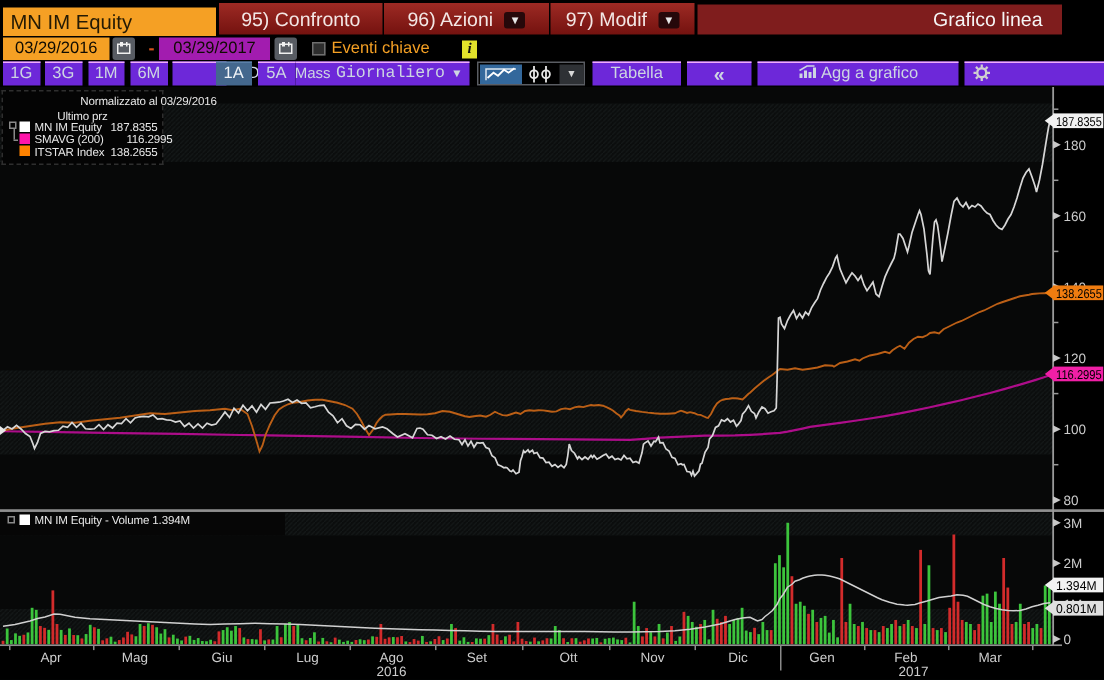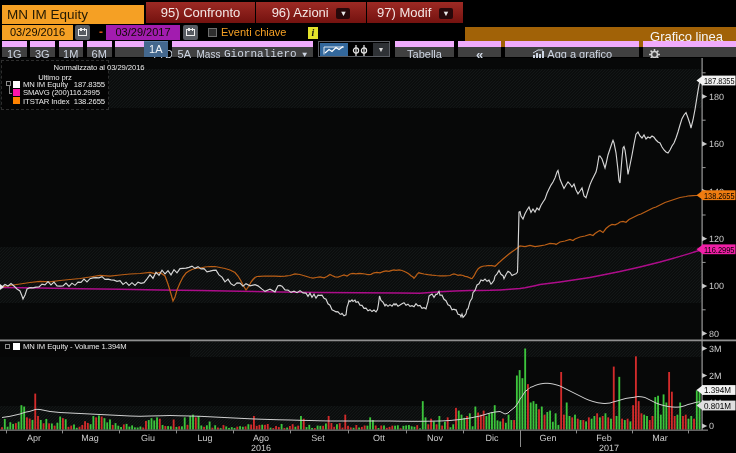--- a/index.html
+++ b/index.html
@@ -1,32 +1,32 @@
 <!DOCTYPE html>
 <html><head><meta charset="utf-8">
 <style>
 * { margin:0; padding:0; box-sizing:border-box; -webkit-font-smoothing:antialiased; }
 html,body { width:736px; height:453px; background:#000; overflow:hidden;
   font-family:"Liberation Sans",sans-serif; position:relative; }
 .abs { position:absolute; }
 .btnred { position:absolute; top:2px; height:21px; background:linear-gradient(#9d2a24,#74120f);
   color:#f3e7e5; font-size:13px; line-height:21px; text-align:center; }
-.gbtn { position:absolute; top:41px; height:16px; background:#404040; border-top:6px solid #f0abfc;
+.gbtn { position:absolute; top:41px; height:16px; background:#6d28d9; border-top:1px solid #f0abfc;
   color:#cdd5e2; font-size:11px; line-height:15px; text-align:center; }
 .ax { font-size:9px; fill:#cccccc; font-family:"Liberation Sans",sans-serif; text-rendering:geometricPrecision; }
 .tag { font-size:8.6px; font-family:"Liberation Sans",sans-serif; text-rendering:geometricPrecision; }
 .leg { font-size:7.7px; color:#e8e8e8; line-height:9.4px; white-space:nowrap; letter-spacing:-0.1px; }
 </style></head>
 <body>
 
 <div class="abs" style="left:2px;top:5px;width:142px;height:18.5px;background:#f5a024;color:#241a04;font-size:13.5px;line-height:19px;padding-left:5px;">MN IM Equity</div>
 <div class="btnred" style="left:146px;width:109px;">95) Confronto</div>
 <div class="btnred" style="left:256px;width:110px;">96) Azioni <span style="display:inline-block;background:#26080a;color:#e8e8e8;width:14px;height:11px;border-radius:2px;font-size:7.5px;line-height:11px;margin-left:4px;vertical-align:1px;">▼</span></div>
 <div class="btnred" style="left:367px;width:96px;">97) Modif <span style="display:inline-block;background:#26080a;color:#e8e8e8;width:14px;height:11px;border-radius:2px;font-size:7.5px;line-height:11px;margin-left:4px;vertical-align:1px;">▼</span></div>
-<div class="abs" style="left:465px;top:3px;width:271px;height:20px;background:#a16207;color:#f5f5f5;font-size:13px;line-height:20px;text-align:right;padding-right:13px;margin-top:24px;">Grafico linea</div>
+<div class="abs" style="left:465px;top:3px;width:243px;height:20px;background:#7f1d1d;color:#f5f5f5;font-size:13px;line-height:20px;text-align:right;padding-right:13px;">Grafico linea</div>
 
 <div class="abs" style="left:2px;top:25px;width:71px;height:15px;background:#f5a024;color:#0f0b02;font-size:11px;line-height:15px;text-align:center;">03/29/2016</div>
 <div class="abs" style="left:75px;top:25px;width:15px;height:15px;background:#585c63;border-radius:2px;">
  <div class="abs" style="left:3px;top:4px;width:9px;height:7px;border:1px solid #f0f0f0;background:#585c63;"></div>
  <div class="abs" style="left:5px;top:2.5px;width:1.5px;height:3px;background:#f0f0f0;"></div>
  <div class="abs" style="left:8.5px;top:2.5px;width:1.5px;height:3px;background:#f0f0f0;"></div>
 </div>
 <div class="abs" style="left:95px;top:25px;width:12px;height:15px;color:#d2521e;font-size:12px;line-height:14px;text-align:center;font-weight:bold;">-</div>
 <div class="abs" style="left:106px;top:25px;width:74px;height:15px;background:#a21caf;color:#0f0b02;font-size:11px;line-height:15px;text-align:center;">03/29/2017</div>
 <div class="abs" style="left:183px;top:25px;width:15px;height:15px;background:#585c63;border-radius:2px;">
@@ -440,21 +440,21 @@
 <div class="abs leg" style="left:0px;top:72.5px;width:110px;text-align:center;">Ultimo prz</div>
 <div class="abs" style="left:6px;top:81px;width:5px;height:5px;border:1px solid #8a8a8a;"></div>
 <div class="abs" style="left:8.5px;top:86px;width:1px;height:7px;background:#8a8a8a;"></div>
 <div class="abs" style="left:8.5px;top:92.5px;width:3.5px;height:1px;background:#8a8a8a;"></div>
 <div class="abs" style="left:13px;top:80.5px;width:7px;height:7px;background:#ffffff;"></div>
 <div class="abs leg" style="left:23px;top:80px;width:82px;display:flex;justify-content:space-between;">
     <span>MN IM Equity</span>
     <span>187.8355</span>
   </div>
 <div class="abs" style="left:13px;top:88.5px;width:7px;height:7px;background:#ff15aa;"></div>
-<div class="abs leg" style="left:23px;top:88px;width:92px;display:flex;justify-content:flex-start;">
+<div class="abs leg" style="left:23px;top:88px;width:92px;display:flex;justify-content:space-between;">
     <span>SMAVG (200)</span>
     <span>116.2995</span>
   </div>
 <div class="abs" style="left:13px;top:97px;width:7px;height:7px;background:#ff8200;"></div>
 <div class="abs leg" style="left:23px;top:96.5px;width:82px;display:flex;justify-content:space-between;">
     <span>ITSTAR Index</span>
     <span>138.2655</span>
   </div>
 
 <div class="abs" style="left:0px;top:341.5px;width:190px;height:15.5px;background:#060606;"></div>

